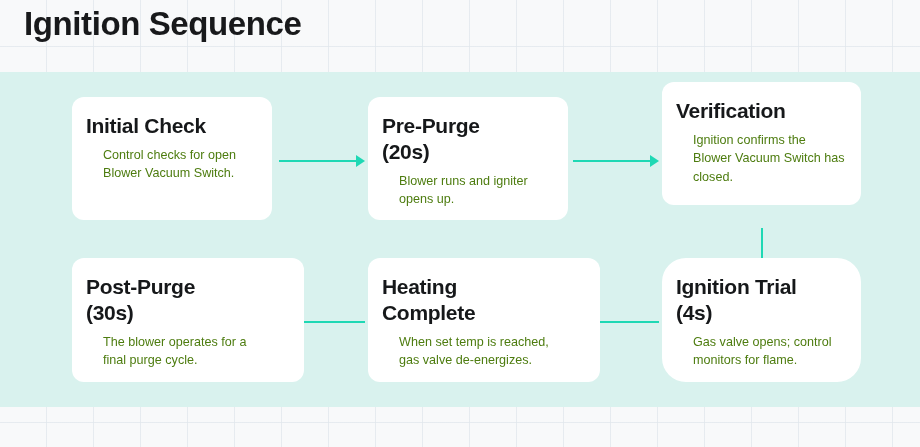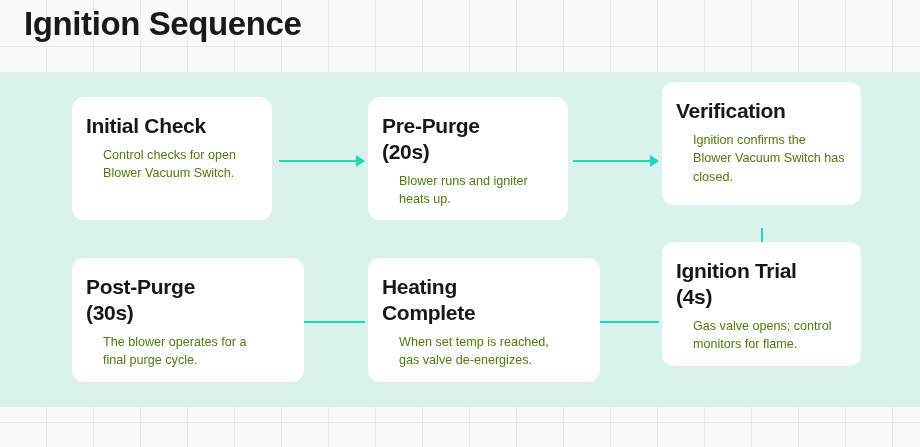--- a/index.html
+++ b/index.html
@@ -153,41 +153,41 @@
 
   <div class="arrow-h arrow-right" style="left:279px; top:83px; width:86px;">
     <span class="shaft"></span>
     <span class="head"></span>
   </div>
 
   <div class="card card-r1 col-2" style="top:25px;">
     <div class="card-title">Pre-Purge
 (20s)</div>
     <div class="card-desc">Blower runs and igniter
-heats up.</div>
+opens up.</div>
   </div>
 
   <div class="arrow-h arrow-right" style="left:573px; top:83px; width:86px;">
     <span class="shaft"></span>
     <span class="head"></span>
   </div>
 
   <div class="card card-r1 col-3" style="top:10px;">
     <div class="card-title">Verification</div>
     <div class="card-desc">Ignition confirms the
 Blower Vacuum Switch has
 closed.</div>
   </div>
 
   <div class="arrow-v" style="left:756px; top:156px; height:44px;">
     <span class="shaft"></span>
     <span class="head"></span>
   </div>
 
-  <div class="card card-r2 col-3" style="top:170px;">
+  <div class="card card-r2 col-3" style="top:186px;border-radius:24px;">
     <div class="card-title">Ignition Trial
 (4s)</div>
     <div class="card-desc">Gas valve opens; control
 monitors for flame.</div>
   </div>
 
   <div class="arrow-h arrow-left" style="left:573px; top:244px; width:86px;">
     <span class="shaft"></span>
     <span class="head"></span>
   </div>

